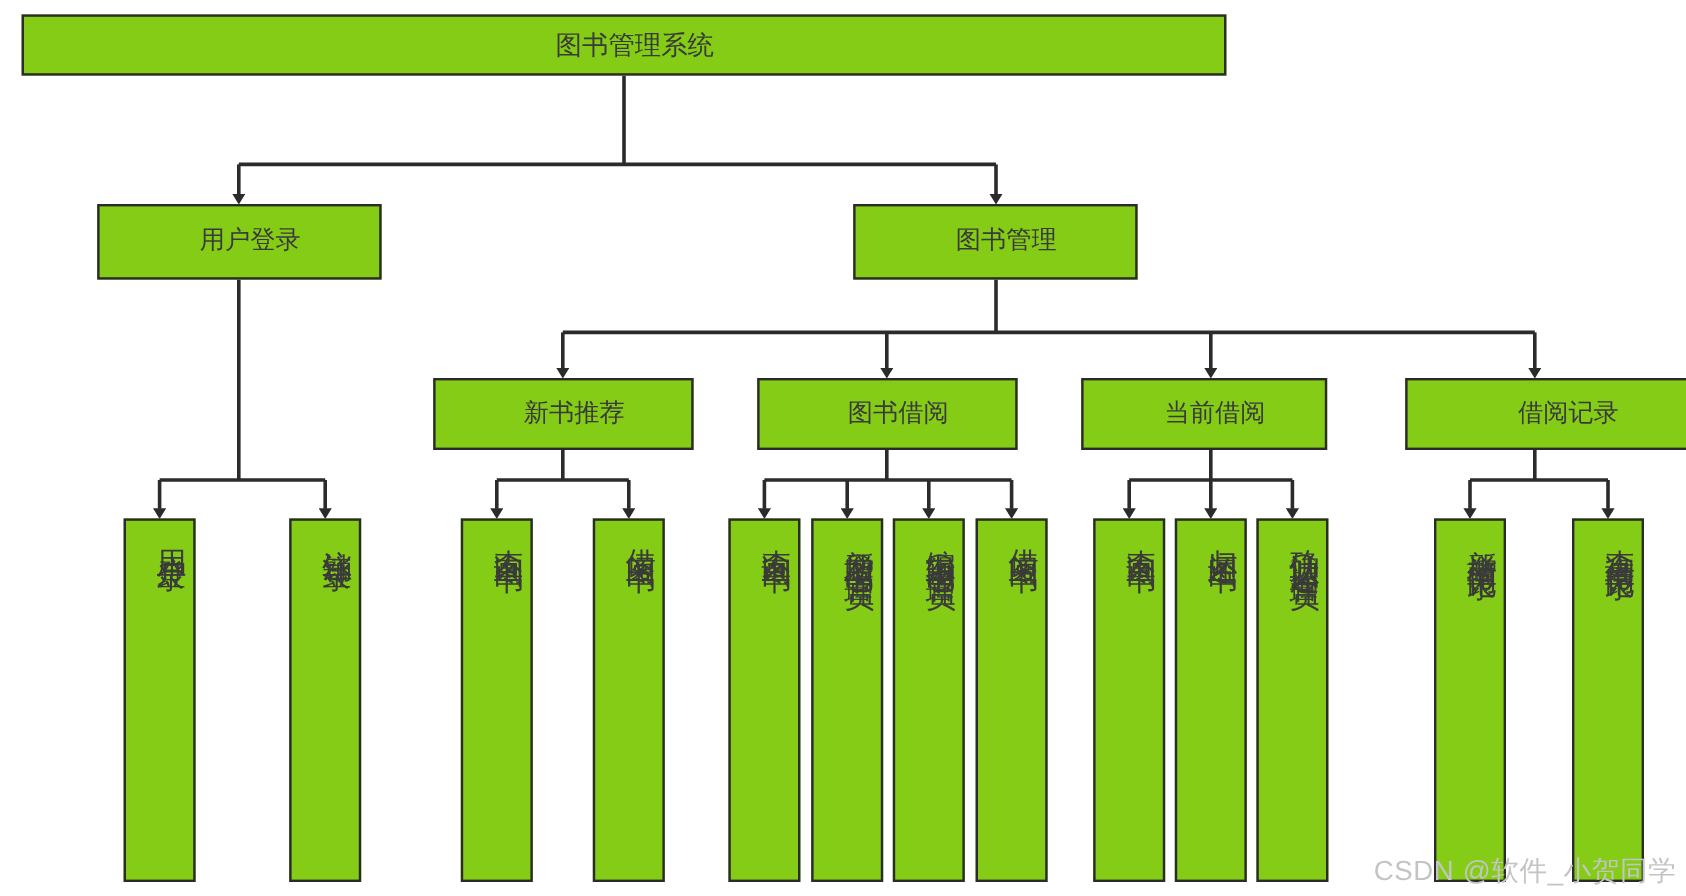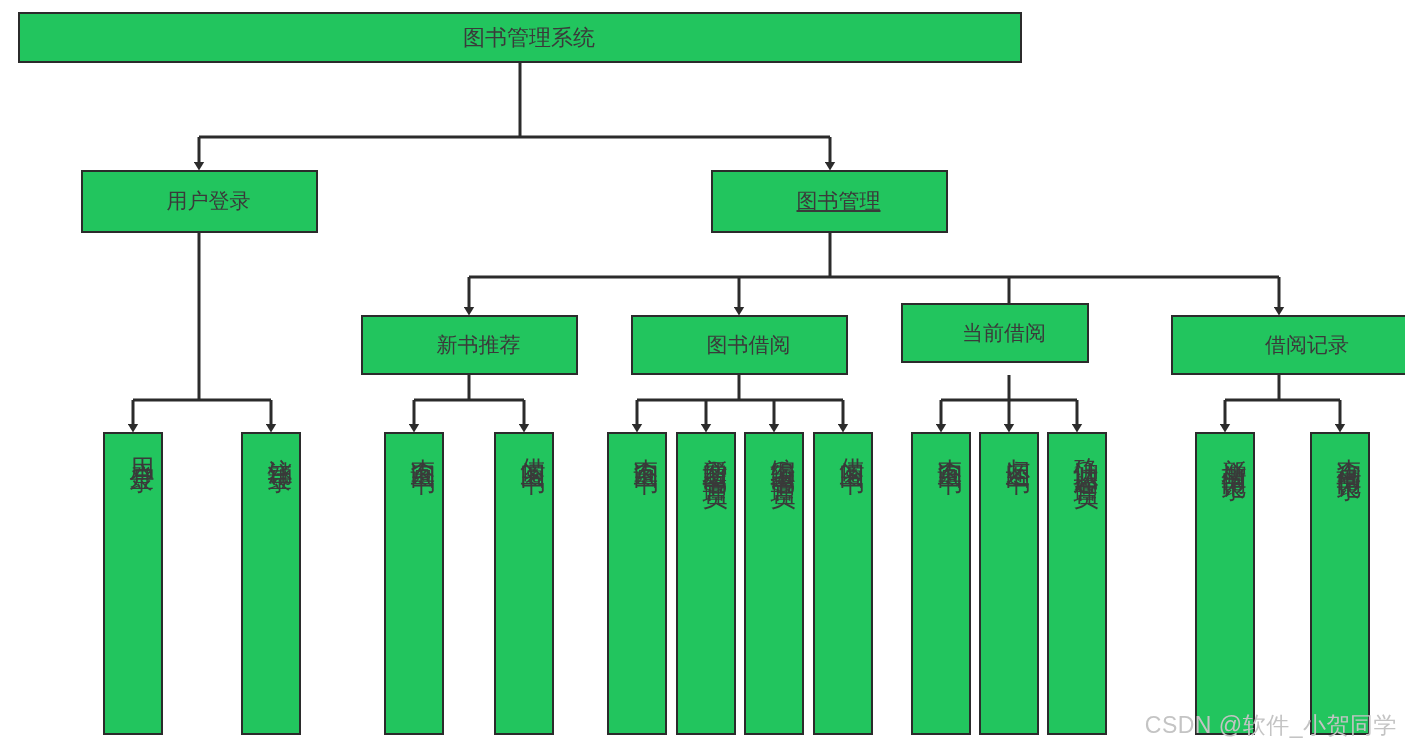--- a/index.html
+++ b/index.html
@@ -23,21 +23,21 @@
     position: absolute;
     left: 0;
     top: 0;
     width: 1405px;
     height: 747px;
     pointer-events: none;
   }
   .node {
     position: absolute;
     box-sizing: border-box;
-    background: #22c55e;
+    background: #84cc16;
     border: 2px solid #2b2b2b;
     display: flex;
     align-items: center;
     justify-content: center;
     color: #3a3a3a;
     padding-left: 18px;
   }
   .node .label {
     display: block;
     text-align: center;
@@ -130,31 +130,31 @@
     </g>
   </svg>
 
   <div class="node root horiz" style="left:18px; top:12px; width:1004px; height:51px;">
     <span class="label">图书管理系统</span>
   </div>
 
   <div class="node horiz" style="left:81px; top:170px; width:237px; height:63px;">
     <span class="label">用户登录</span>
   </div>
-  <div class="node horiz" style="left:711px; top:170px; width:237px; height:63px;text-decoration:underline;">
+  <div class="node horiz" style="left:711px; top:170px; width:237px; height:63px;">
     <span class="label">图书管理</span>
   </div>
 
   <div class="node horiz" style="left:361px; top:315px; width:217px; height:60px;">
     <span class="label">新书推荐</span>
   </div>
   <div class="node horiz" style="left:631px; top:315px; width:217px; height:60px;">
     <span class="label">图书借阅</span>
   </div>
-  <div class="node horiz" style="left:901px; top:303px; width:188px; height:60px;justify-content:center;">
+  <div class="node horiz" style="left:901px; top:315px; width:205px; height:60px;justify-content:center;">
     <span class="label">当前借阅</span>
   </div>
   <div class="node horiz" style="left:1171px; top:315px; width:254px; height:60px;">
     <span class="label">借阅记录</span>
   </div>
 
   <div class="node leaf" style="left:103px; top:432px; width:60px; height:303px;">
     <span class="label">用户登录</span>
   </div>
   <div class="node leaf" style="left:241px; top:432px; width:60px; height:303px;">

